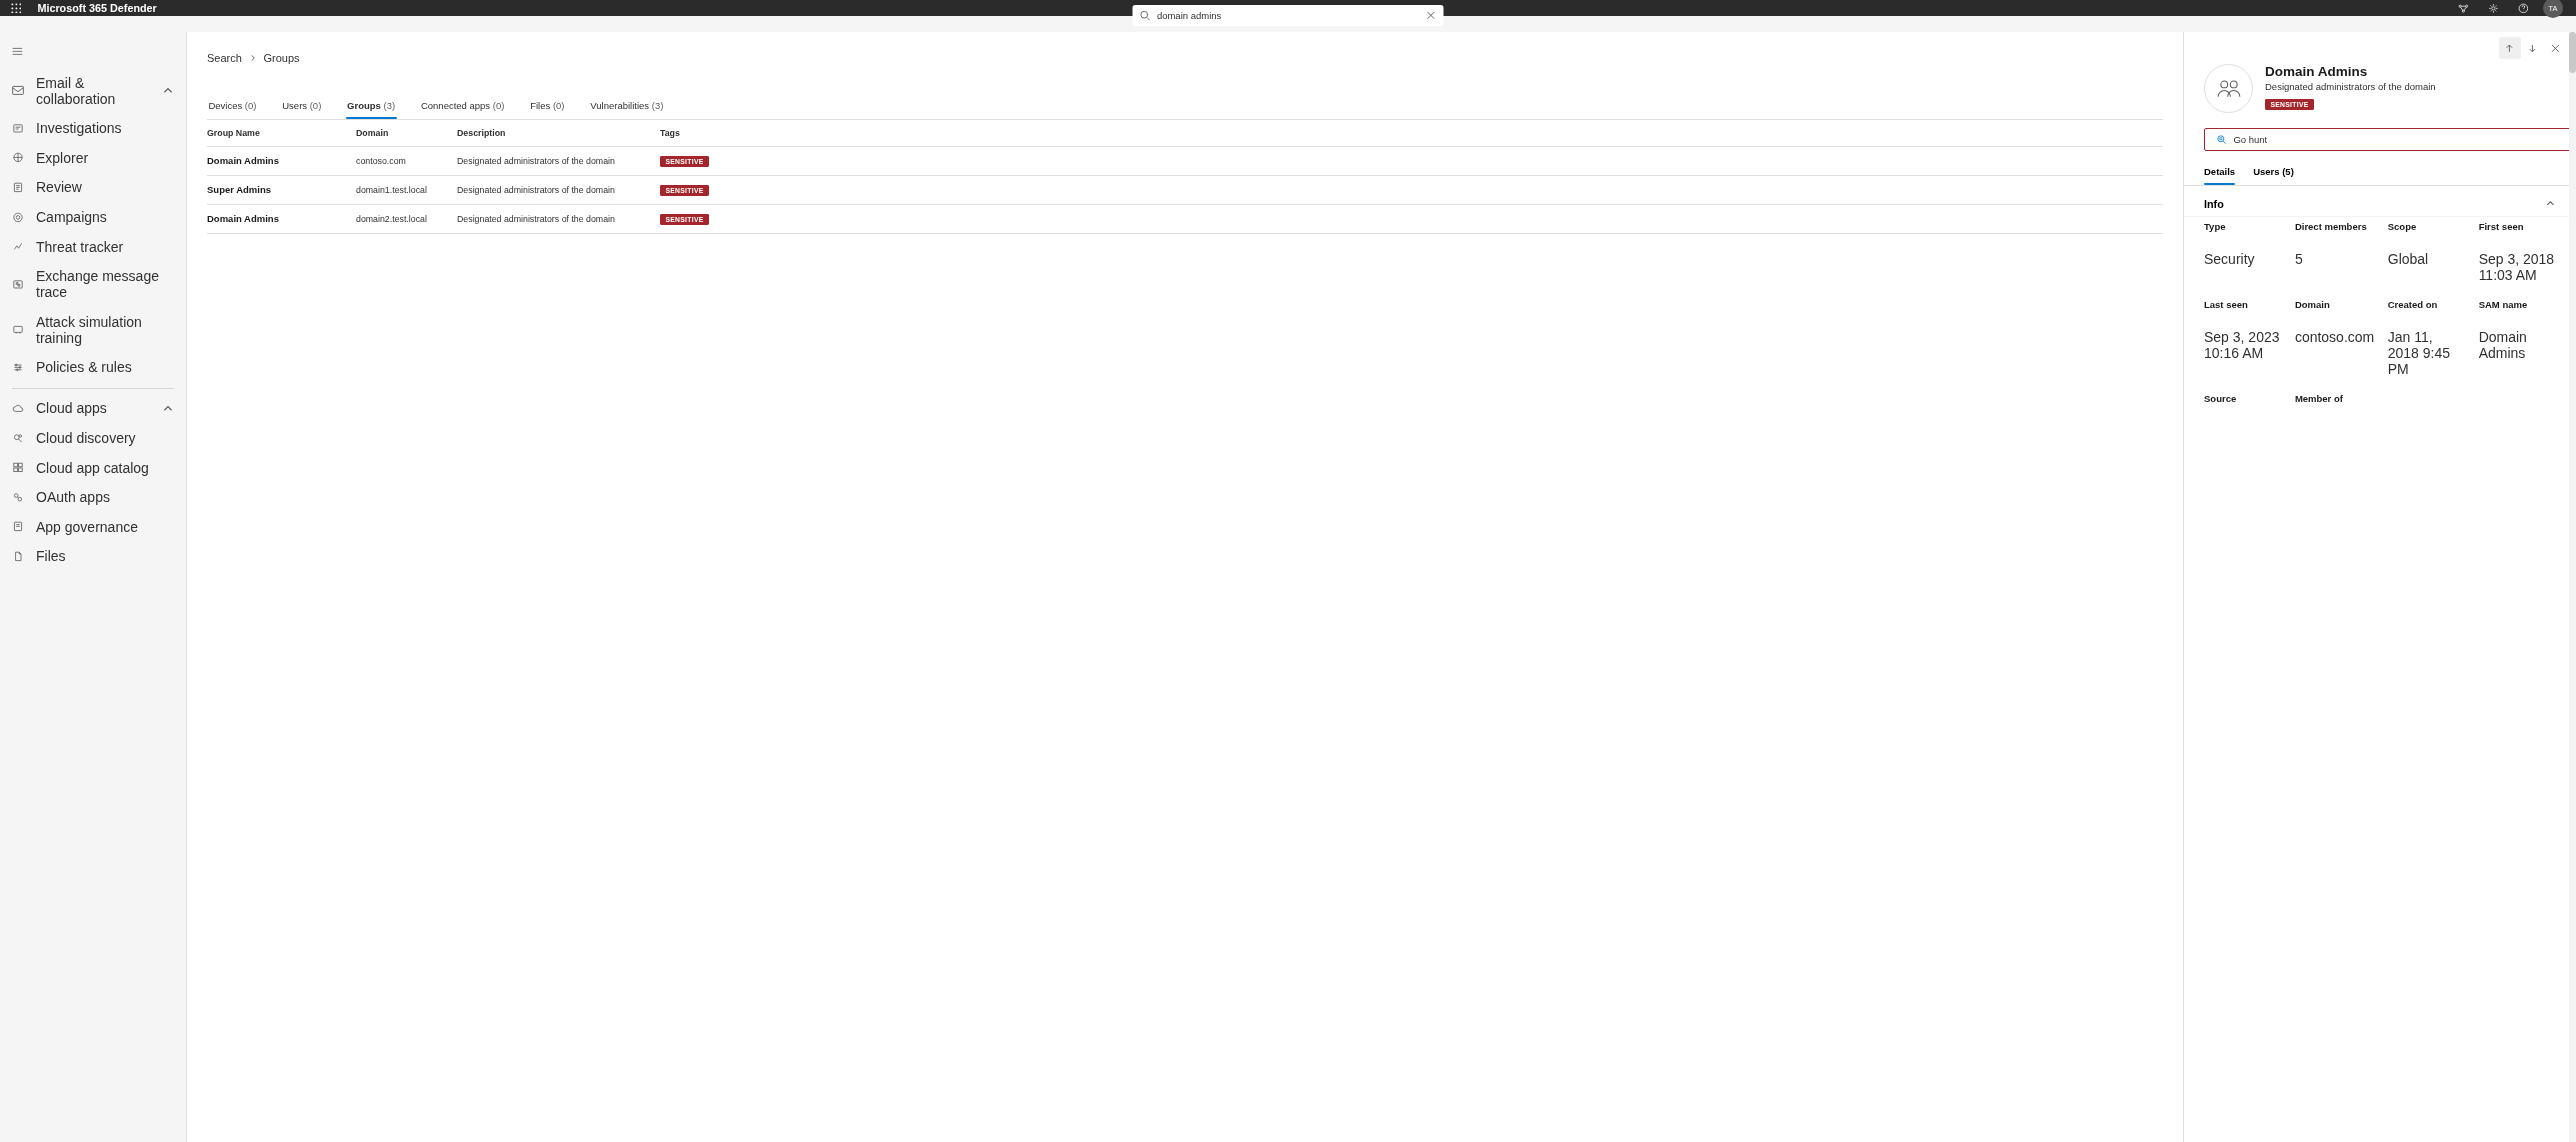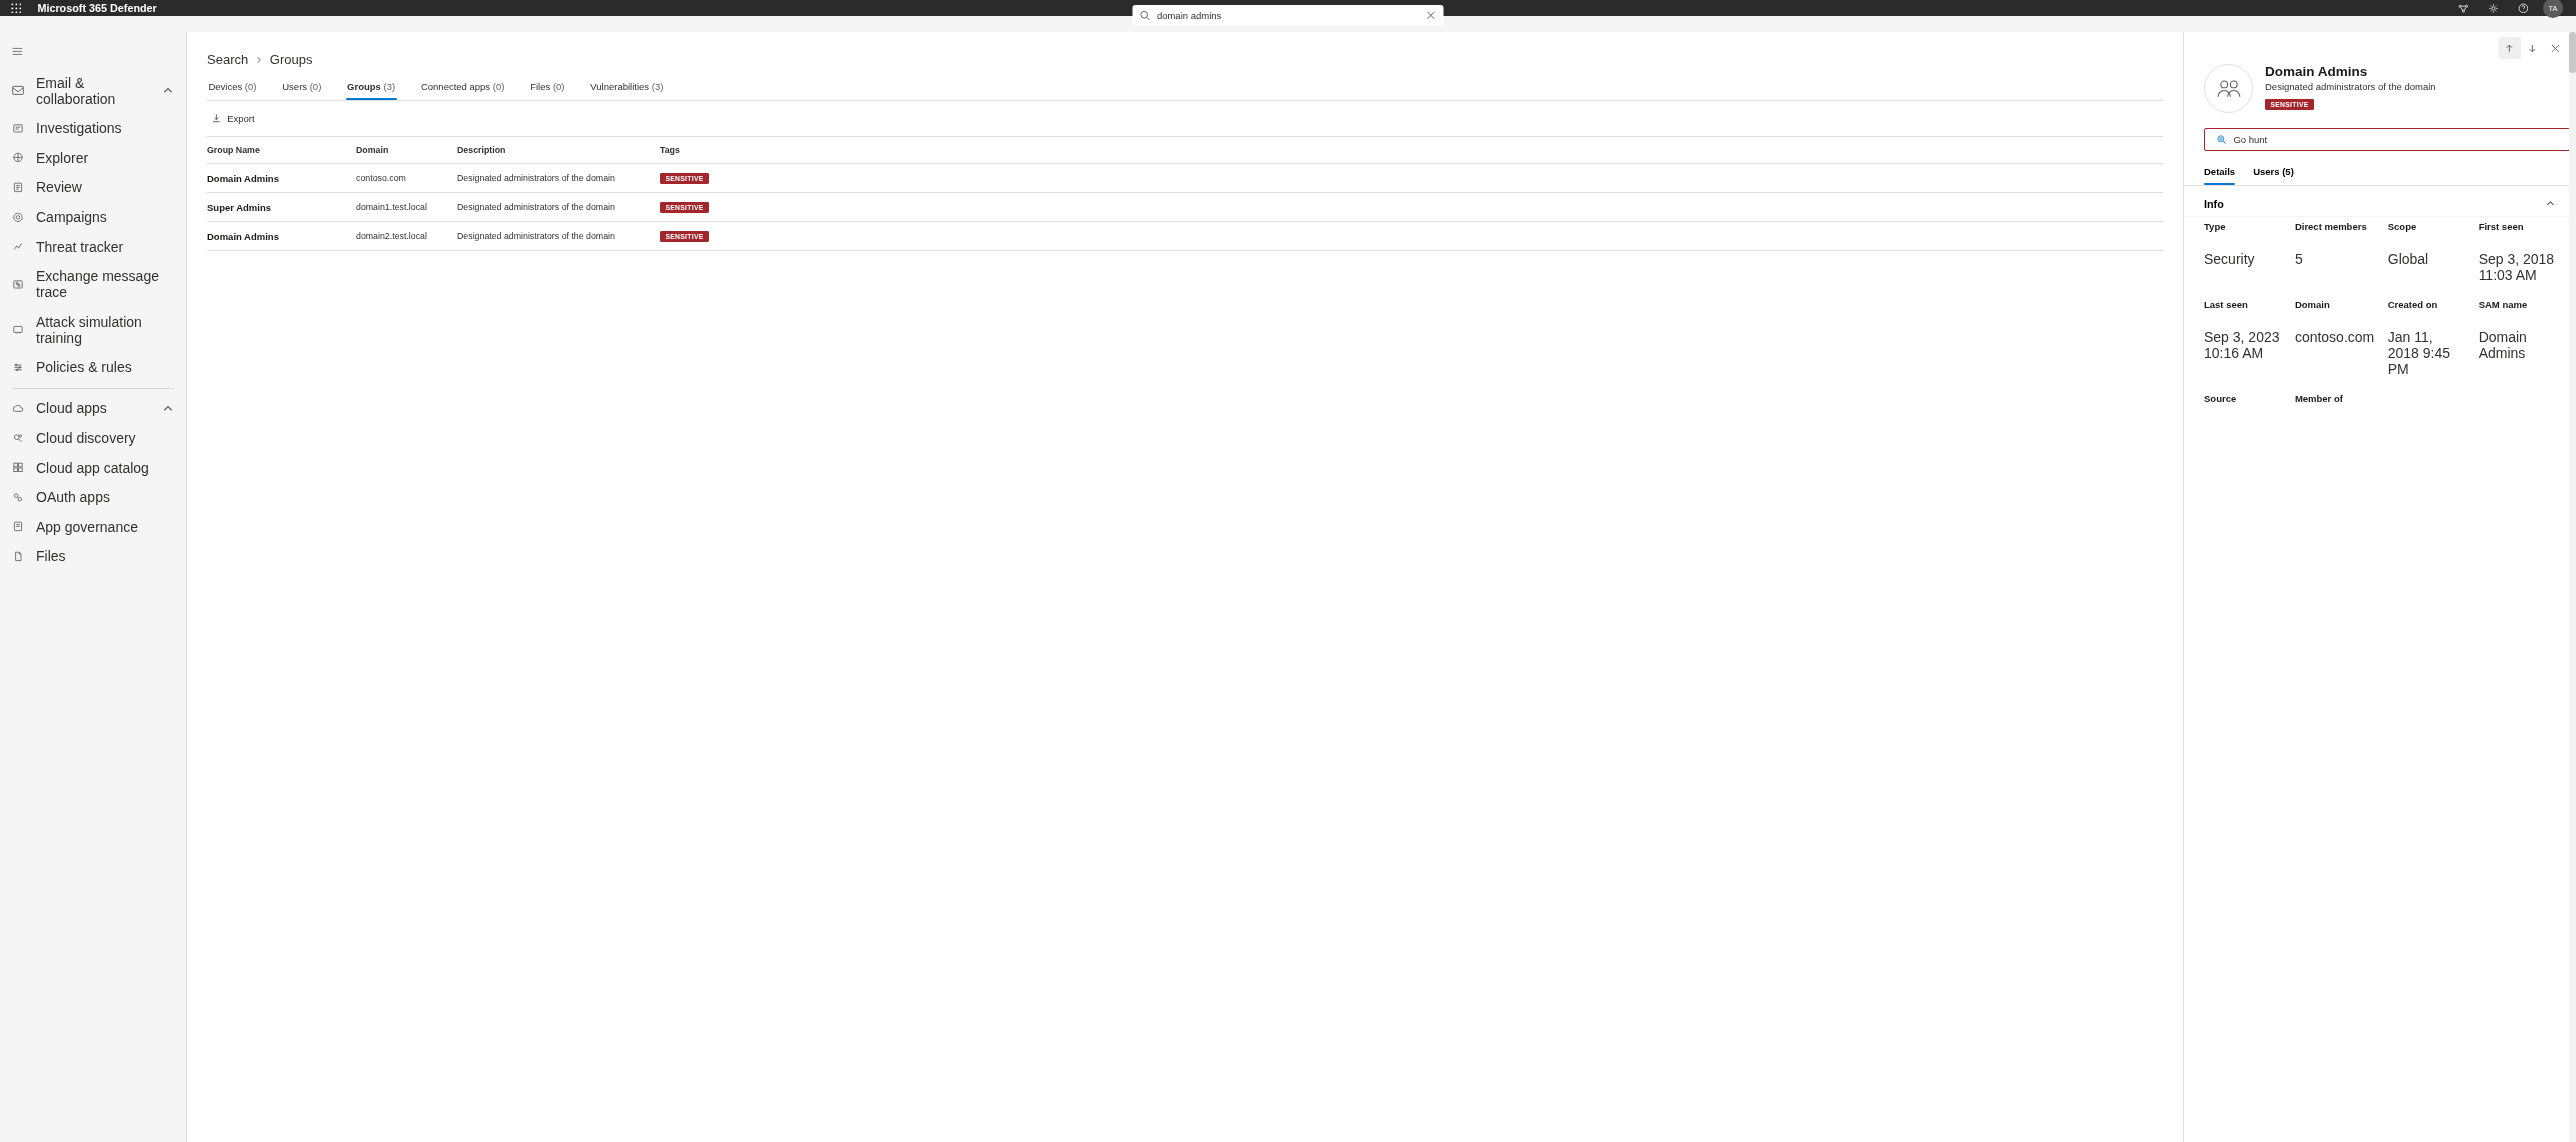--- a/index.html
+++ b/index.html
@@ -25,21 +25,21 @@
   .nav { width:187px; background:#f5f5f5; border-right:0.7px solid #e1dfdd; overflow-y:auto; padding-top:9.5px; }
   .nav .hamb { padding: 4px 12px 9.5px 12px; }
   .nav-item { display:flex; align-items:center; gap:12px; padding: 6.8px 12px; font-size:14px; color:#323130; cursor:pointer; }
   .nav-item .chev { margin-left:auto; }
   .nav-item.section { font-weight:400; }
   .nav-divider { height:0.7px; background:#d6d6d6; margin:5.4px 12px; }
   .nav svg { flex:0 0 12px; }
 
   
   .main { flex:1; background:#fff; display:flex; flex-direction:column; padding: 20px 20px 0 20px; overflow:hidden; position:relative; }
-  .crumbs { display:flex; align-items:center; gap:6.8px; color:#323130; font-size:13px; margin-bottom:7px; }
+  .crumbs { display:flex; align-items:center; gap:6.8px; color:#323130; font-size:11px; margin-bottom:29px; }
   .crumbs .sep svg { width:8px; height:8px; }
   .tabs { display:flex; gap:23px; border-bottom:0.7px solid #e1dfdd; }
   .tab { font-size:9.5px; color:#323130; padding: 6.8px 1.4px 8px 1.4px; cursor:pointer; position:relative; }
   .tab.active { font-weight:600; }
   .tab.active::after { content:""; position:absolute; left:0; right:0; bottom:-0.7px; height:2px; background:#0078d4; border-radius:1.4px; }
   .tab .count { color:#605e5c; font-weight:400; }
 
   .toolbar { display:flex; align-items:center; padding:9.5px 0; border-bottom:0.7px solid #e1dfdd; }
   .tool { display:flex; align-items:center; gap:5.4px; font-size:9.5px; color:#323130; cursor:pointer; padding:2.7px 4px; }
 
@@ -294,28 +294,20 @@
 
     <div class="tabs">
       <div class="tab"><span>Devices</span> <span class="count">(0)</span></div>
       <div class="tab"><span>Users</span> <span class="count">(0)</span></div>
       <div class="tab active"><span>Groups</span> <span class="count">(3)</span></div>
       <div class="tab"><span>Connected apps</span> <span class="count">(0)</span></div>
       <div class="tab"><span>Files</span> <span class="count">(0)</span></div>
       <div class="tab"><span>Vulnerabilities</span> <span class="count">(3)</span></div>
     </div>
 
-    <div class="toolbar">
-      <div class="tool">
-        <svg class="icon" viewBox="0 0 16 16">
-            <path d="M8 2v8M5 7l3 3 3-3M3 13h10"></path>
-          </svg>
-        <span>Export</span>
-      </div>
-    </div>
 
     <div class="grid">
       <div class="ghead">
         <div>Group Name</div>
         <div>Domain</div>
         <div>Description</div>
         <div>Tags</div>
       </div>
       <div class="grow">
         <div class="gname">Domain Admins</div>

